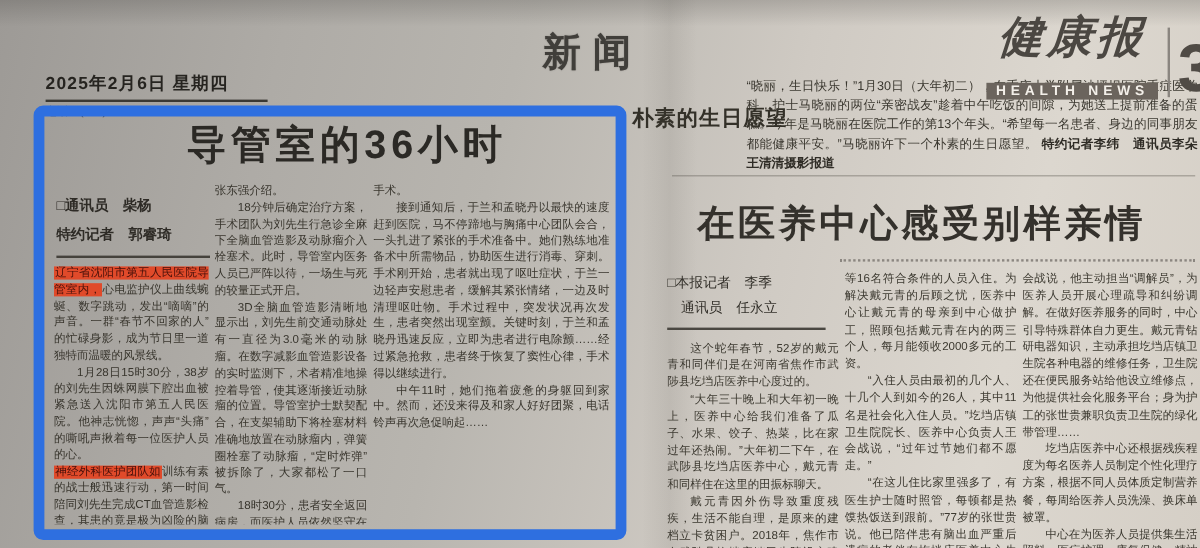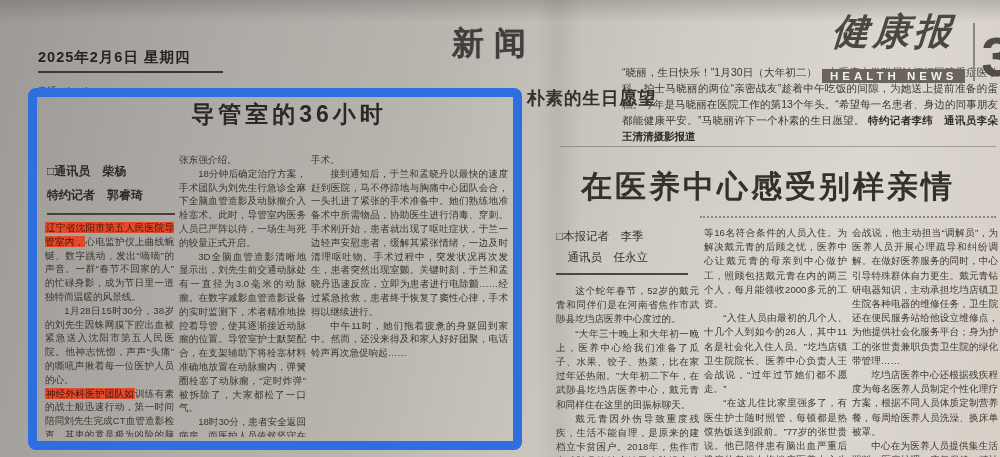--- a/index.html
+++ b/index.html
@@ -7,25 +7,25 @@
   .page{
     position:relative;width:1000px;height:457px;overflow:hidden;
     background:linear-gradient(103deg,#9d9a96 0%,#aeaba6 22%,#b8b5af 40%,#cfcac3 62%,#dcd7cf 82%,#d5cfc6 100%);
     color:#2e2c29;
   }
   .page::before{content:"";position:absolute;left:0;top:0;right:0;height:22px;
     background:linear-gradient(180deg,rgba(55,53,50,.22),rgba(55,53,50,0));pointer-events:none;z-index:5;}
   .fold{position:absolute;left:535px;top:0;width:46px;height:457px;
     background:linear-gradient(90deg,rgba(80,76,70,0) 0%,rgba(80,76,70,.10) 50%,rgba(80,76,70,0) 100%);z-index:4;}
   
-  .dateblock{position:absolute;left:38px;top:48px;width:185px;z-index:6;}
+  .dateblock{position:absolute;left:38px;top:60px;width:185px;z-index:6;}
   .dateline{font-size:14.5px;font-weight:bold;letter-spacing:1px;color:#262420;
     border-bottom:2px solid #3a3833;padding-bottom:4px;}
   .editline{font-size:9.5px;font-weight:bold;margin-top:4px;color:#33312c;}
-  .phoneline{font-size:9.5px;margin-top:12px;color:#3a3833;}
+  .phoneline{font-size:9.5px;margin-top:2px;color:#3a3833;}
   
   .sectiontitle{position:absolute;left:452px;top:22px;font-size:32px;font-weight:900;
     letter-spacing:10px;color:#403e3a;text-shadow:0 0 1px rgba(60,58,54,.6);z-index:6;}
   
   .masthead{position:absolute;left:822px;top:12px;display:flex;align-items:flex-end;z-index:6;}
   .mh-left{display:flex;flex-direction:column;align-items:center;}
   .mh-cn{font-family:"Liberation Serif","DejaVu Serif",serif;font-size:37px;font-weight:900;
     font-style:italic;letter-spacing:4px;color:#4b4742;line-height:1.1;transform:skewX(-4deg);}
   .mh-en{background:#6b645d;color:#f3efe9;font-size:11.5px;font-weight:bold;letter-spacing:4px;
     padding:1px 8px;margin-top:16px;white-space:nowrap;}
@@ -50,21 +50,21 @@
   .el-col p.flush{text-indent:0;}
   .el-col1{left:556px;top:284px;width:143px;height:173px;}
   .el-col2{left:704px;top:226px;width:143px;height:231px;}
   .el-col3{left:852px;top:226px;width:146px;height:231px;}
   
   .hl-frame{position:absolute;left:28px;top:88px;width:494px;height:362px;box-sizing:border-box;
     border:9px solid #2e6fe0;border-radius:8px;z-index:10;}
   
   .cat{position:absolute;left:37px;top:97px;width:476px;height:344px;z-index:3;}
   .cat-title{position:absolute;left:0;top:2px;width:100%;padding-left:28px;box-sizing:border-box;
-    text-align:center;font-size:23px;font-weight:900;letter-spacing:4px;color:#2b2925;}
+    text-align:center;font-size:33px;font-weight:900;letter-spacing:4px;color:#2b2925;}
   .cat-byline{position:absolute;left:10px;top:62px;width:128px;font-size:12px;font-weight:bold;
     color:#2e2b26;line-height:2.0;border-bottom:2px solid #45423c;padding-bottom:6px;}
   .cat-col{position:absolute;font-size:9.6px;line-height:13.8px;text-align:justify;
     overflow:hidden;color:#38352d;}
   .cat-col p{margin:0;text-indent:2em;}
   .cat-col p.flush{text-indent:0;}
   .cat-col1{left:8px;top:124px;width:129px;height:216px;}
   .cat-col2{left:142px;top:56px;width:127px;height:284px;}
   .cat-col3{left:274px;top:56px;width:197px;height:284px;}
   .hl{background:#e04a2a;color:#46100a;padding:0 1px;}

